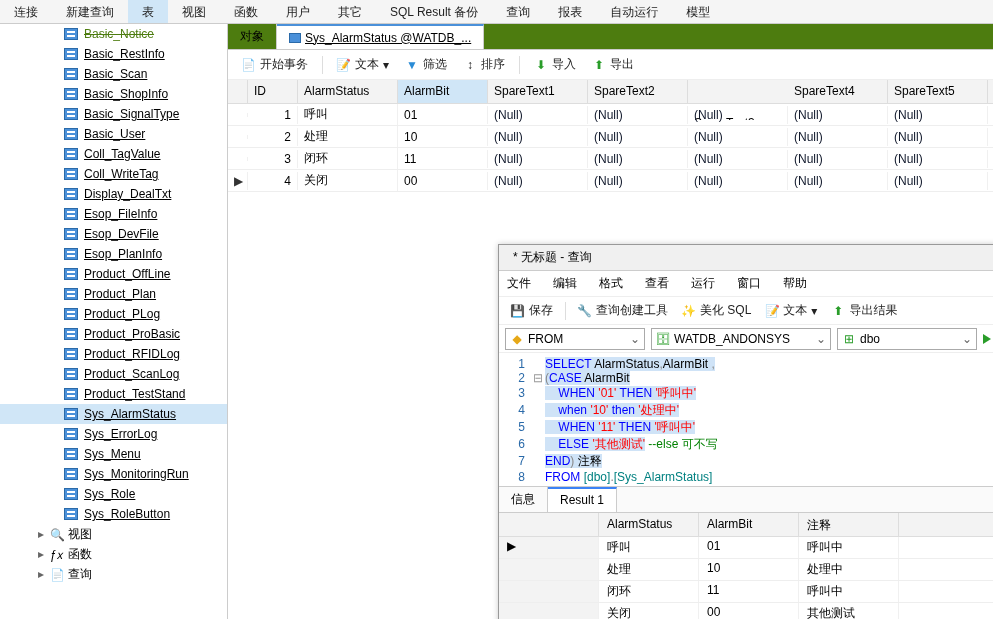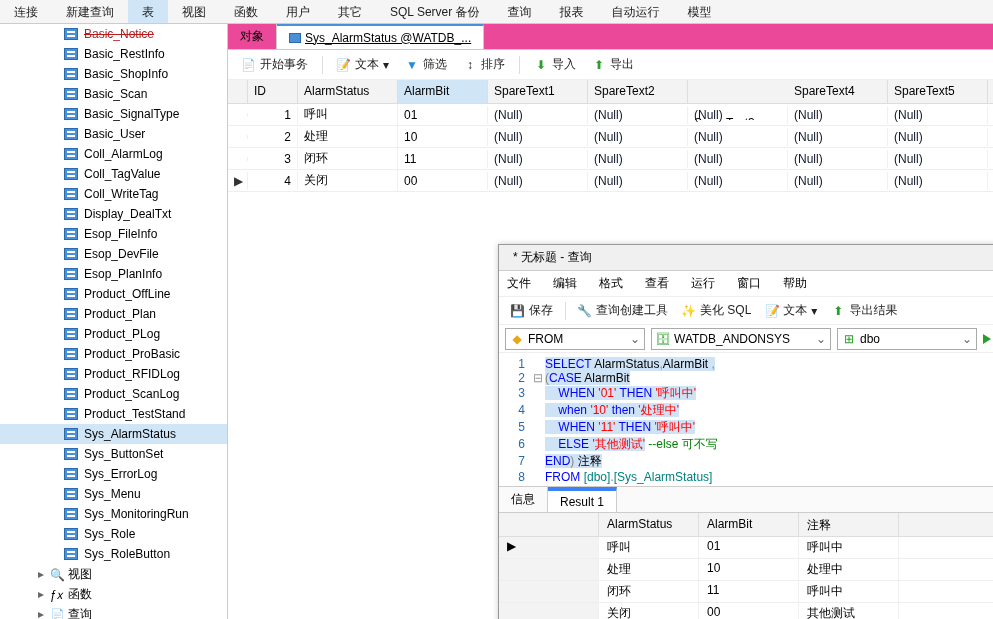--- a/index.html
+++ b/index.html
@@ -4,31 +4,31 @@
 <style>
 * { box-sizing: border-box; margin: 0; padding: 0; font-family: "Microsoft YaHei", Arial, sans-serif; font-size: 12px; }
 body { background: #fff; width: 993px; height: 619px; overflow: hidden; position: relative; }
 
 .topmenu { display: flex; height: 24px; border-bottom: 1px solid #ccc; background: #f5f5f5; }
 .topmenu .item { padding: 4px 14px; cursor: pointer; color: #222; }
 .topmenu .item.sel { background: #d0e6f7; }
 
 .main { display: flex; height: calc(100% - 24px); }
 .sidebar { width: 228px; border-right: 1px solid #ccc; overflow: hidden; }
-.tree-node { height: 20px; display: flex; align-items: center; padding-left: 64px; cursor: pointer; }
+.tree-node { height: 20px; display: flex; align-items: center; padding-left: 64px; cursor: pointer; text-decoration: underline; }
 .tree-node.sel { background: #d0e6f7; text-align: center; }
 .tree-node .ticon { width: 14px; height: 12px; background: #4a90d9; border: 1px solid #2a6aa9; margin-right: 6px; position: relative; }
 .tree-node .ticon::before { content:""; position:absolute; top:2px; left:2px; right:2px; height:2px; background:#fff; }
 .tree-node .ticon::after { content:""; position:absolute; top:6px; left:2px; right:2px; height:2px; background:#fff; }
 .tree-cat { height: 20px; display: flex; align-items: center; padding-left: 38px; cursor: pointer; }
 .tree-cat .arrow { width:10px; color:#666; margin-right:2px; }
 .tree-cat .cicon { width:14px; height:12px; margin-right:4px; display:inline-block; }
 
 .content { flex:1; position: relative; }
-.tabs { display:flex; height:26px; border-bottom:1px solid #ccc; background:#ec4899; }
+.tabs { display:flex; height:26px; border-bottom:1px solid #ccc; background:#4d7c0f; }
 .tab { padding:4px 12px; border-right:1px solid #ccc; display:flex; align-items:center; gap:4px; cursor:pointer; }
 .tab.active { background:#fff; border-top:2px solid #4a90d9;text-decoration:underline; }
 .tab .ticon2 { width:12px; height:10px; background:#4a90d9; border:1px solid #2a6aa9; }
 
 .toolbar { display:flex; height:30px; align-items:center; padding:0 8px; gap:4px; border-bottom:1px solid #eee; background:#fff; }
 .tbtn { display:flex; align-items:center; gap:4px; padding:2px 6px; cursor:pointer; color:#222; }
 .tico { width:14px; height:14px; display:inline-flex; align-items:center; justify-content:center; }
 .sep { width:1px; height:18px; background:#ddd; margin:0 4px; }
 
 .grid { position:relative; }
@@ -56,72 +56,70 @@
 .code .gut { display:inline-block; width:14px; color:#999; text-align:center; }
 .code .sel { background:#cfe3f7; }
 .kw { color:#0000ff; }
 .str { color:#ff0000;margin-top:36px; }
 .op { color:#888; }
 .id2 { color:#008080; }
 .cm { color:#008000; }
 
 .rtabs { display:flex; height:26px; border-bottom:1px solid #ccc; background:#fafafa; }
 .rtab { padding:4px 12px; border-right:1px solid #ccc; cursor:pointer; }
-.rtab.active { background:#fff; font-weight:normal; border-top:4px solid #3b82f6; }
+.rtab.active { background:#fff; font-weight:normal; border-top:2px solid #3b82f6; }
 
 .rgrid { flex:1; }
 .rhead { display:flex; height:24px; background:#f3f3f3; border-bottom:1px solid #ddd; }
 .rhead .rh { padding:4px 8px; border-right:1px solid #ddd; width:100px; }
 .rrow { display:flex; height:22px; border-bottom:1px solid #eee; }
 .rrow .rc { padding:2px 8px; border-right:1px solid #f0f0f0; width:100px; }
 .rowhead { width:16px; background:#f3f3f3; border-right:1px solid #ddd; }
 </style>
 </head>
 <body>
 
 <div class="topmenu" id="topmenu">
     <div class="item">连接</div>
     <div class="item">新建查询</div>
     <div class="item sel">表</div>
     <div class="item">视图</div>
     <div class="item">函数</div>
     <div class="item">用户</div>
     <div class="item">其它</div>
-    <div class="item">SQL Server 备份</div>
+    <div class="item">SQL Result 备份</div>
     <div class="item">查询</div>
     <div class="item">报表</div>
     <div class="item">自动运行</div>
     <div class="item">模型</div>
   </div>
 
 <div class="main">
   <div class="sidebar">
     <div id="treeTables">
-        <div class="tree-node" style="text-decoration: line-through; color: #b91c1c;"><span class="ticon"></span>Basic_Notice</div>
+        <div class="tree-node" style="text-decoration: line-through; color: #4d7c0f;"><span class="ticon"></span>Basic_Notice</div>
         <div class="tree-node"><span class="ticon"></span>Basic_RestInfo</div>
+        <div class="tree-node"><span class="ticon"></span>Basic_Scan</div>
         <div class="tree-node"><span class="ticon"></span>Basic_ShopInfo</div>
-        <div class="tree-node"><span class="ticon"></span>Basic_Scan</div>
         <div class="tree-node"><span class="ticon"></span>Basic_SignalType</div>
         <div class="tree-node"><span class="ticon"></span>Basic_User</div>
-        <div class="tree-node"><span class="ticon"></span>Coll_AlarmLog</div>
         <div class="tree-node"><span class="ticon"></span>Coll_TagValue</div>
         <div class="tree-node"><span class="ticon"></span>Coll_WriteTag</div>
         <div class="tree-node"><span class="ticon"></span>Display_DealTxt</div>
         <div class="tree-node"><span class="ticon"></span>Esop_FileInfo</div>
         <div class="tree-node"><span class="ticon"></span>Esop_DevFile</div>
         <div class="tree-node"><span class="ticon"></span>Esop_PlanInfo</div>
         <div class="tree-node"><span class="ticon"></span>Product_OffLine</div>
         <div class="tree-node"><span class="ticon"></span>Product_Plan</div>
         <div class="tree-node"><span class="ticon"></span>Product_PLog</div>
         <div class="tree-node"><span class="ticon"></span>Product_ProBasic</div>
         <div class="tree-node"><span class="ticon"></span>Product_RFIDLog</div>
         <div class="tree-node"><span class="ticon"></span>Product_ScanLog</div>
         <div class="tree-node"><span class="ticon"></span>Product_TestStand</div>
         <div class="tree-node sel"><span class="ticon"></span>Sys_AlarmStatus</div>
-        <div class="tree-node"><span class="ticon"></span>Sys_ButtonSet</div>
         <div class="tree-node"><span class="ticon"></span>Sys_ErrorLog</div>
         <div class="tree-node"><span class="ticon"></span>Sys_Menu</div>
         <div class="tree-node"><span class="ticon"></span>Sys_MonitoringRun</div>
         <div class="tree-node"><span class="ticon"></span>Sys_Role</div>
         <div class="tree-node"><span class="ticon"></span>Sys_RoleButton</div>
       </div>
     <div id="treeCats">
         <div class="tree-cat"><span class="arrow">▸</span><span class="cicon">🔍</span>视图</div>
         <div class="tree-cat"><span class="arrow">▸</span><span class="cicon">ƒ𝑥</span>函数</div>
         <div class="tree-cat"><span class="arrow">▸</span><span class="cicon">📄</span>查询</div>

